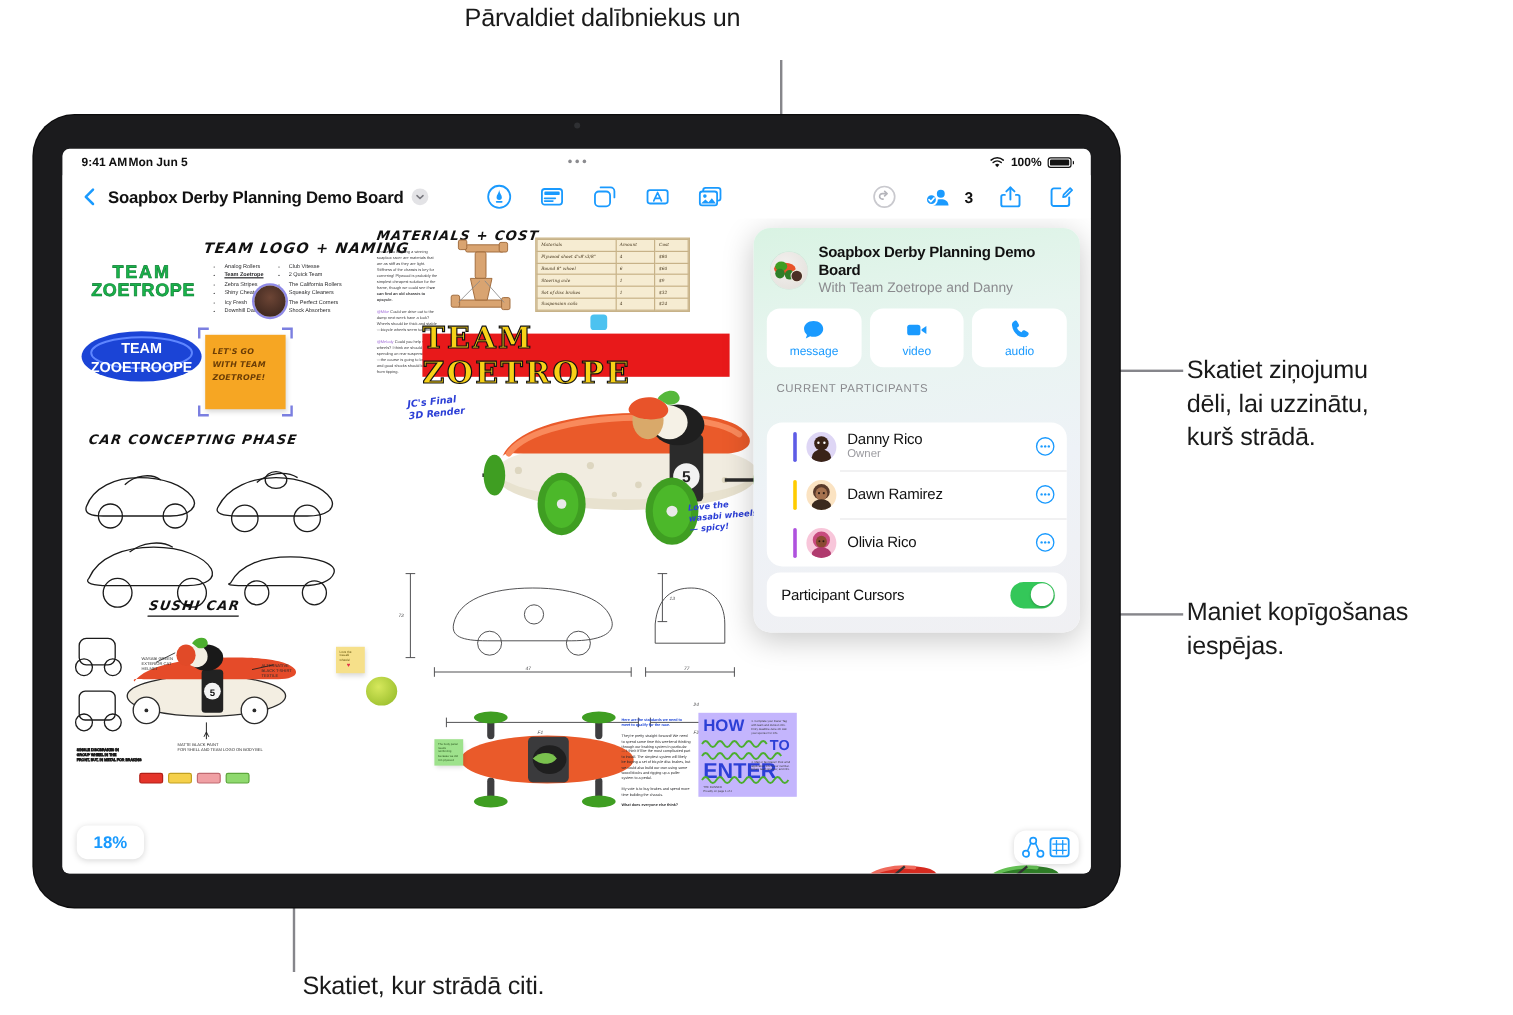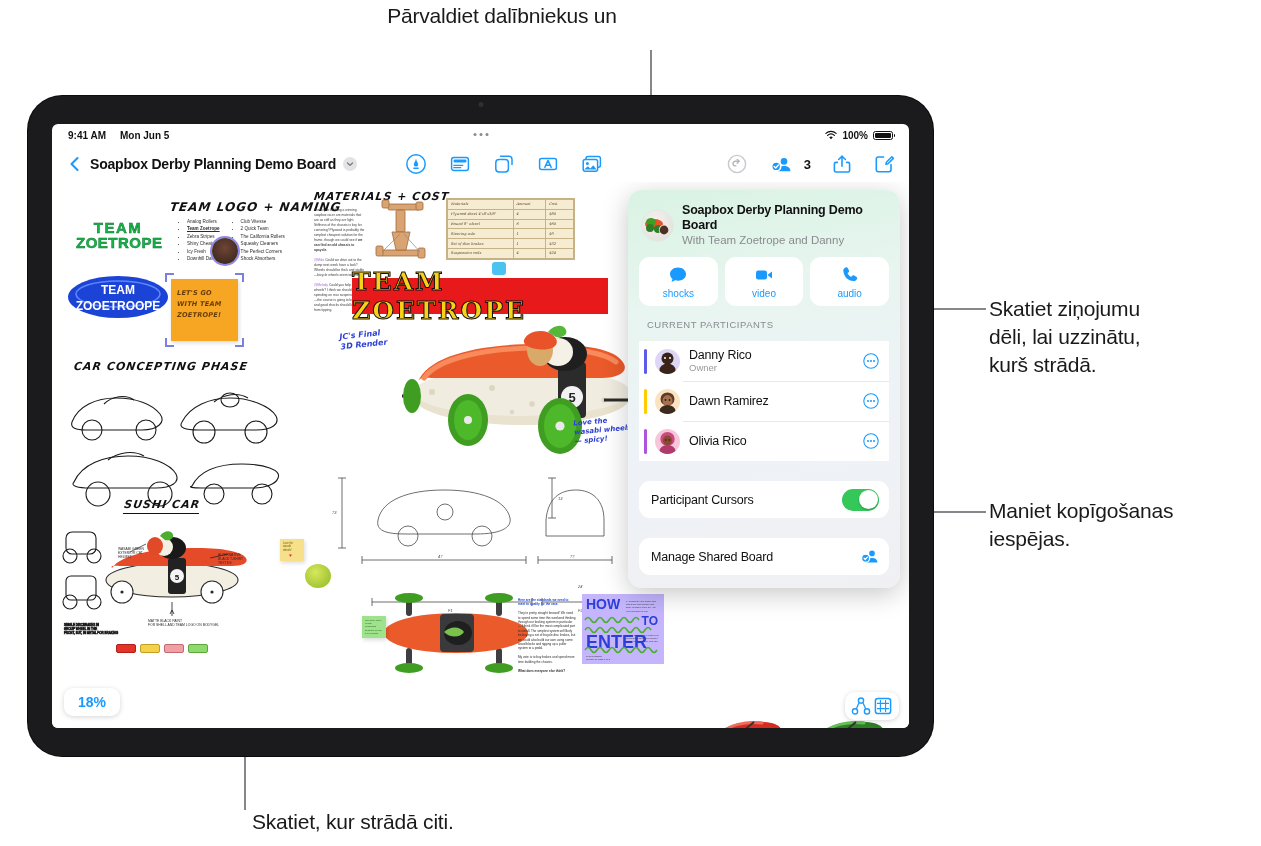--- a/index.html
+++ b/index.html
@@ -32,21 +32,21 @@
     position:absolute;left:24px;top:28px;right:24px;bottom:28px;
     background:#fff;border-radius:6px;overflow:hidden;
   }
 
   
   .statusbar{
     position:absolute;left:0;top:0;width:100%;height:22px;
     display:flex;align-items:center;padding:0 16px;box-sizing:border-box;
     font-size:10px;font-weight:bold;color:#111;
   }
-  .sb-left{display:flex;gap:14px;align-items:center;}
+  .sb-left{display:flex;gap:1px;align-items:center;}
   .sb-dots{position:absolute;left:50%;top:9px;transform:translateX(-50%);
      display:flex;gap:3px;}
   .sb-dots i{width:3px;height:3px;border-radius:50%;background:#8b8b8f;display:block;}
   .sb-right{margin-left:auto;display:flex;gap:5px;align-items:center;font-size:10px;}
   .wifi{width:12px;height:9px;position:relative;}
   .wifi svg{display:block;}
   .battery{width:20px;height:9px;border:1px solid #111;border-radius:2.5px;
     position:relative;box-sizing:border-box;padding:1px;}
   .battery:after{content:"";position:absolute;right:-3px;top:2.5px;width:1.5px;height:3px;
     background:#111;border-radius:0 1px 1px 0;}
@@ -99,33 +99,33 @@
      box-shadow:0 0 0 .5px rgba(0,0,0,.06);}
   .sh-name{font-size:12.5px;font-weight:bold;color:#111;letter-spacing:-.2px;line-height:15px;}
   .sh-sub{font-size:11.5px;color:#8a8a8e;line-height:14px;}
   .sh-actions{display:flex;gap:7px;margin-top:10px;}
   .sh-act{
     flex:1;background:#fff;border-radius:11px;height:49px;display:flex;
     flex-direction:column;align-items:center;justify-content:center;gap:3px;cursor:pointer;
   }
   .sh-act span{font-size:10px;color:#1a9afe;}
   .sh-sect{
-    font-size:9.5px;color:#8a8a8e;letter-spacing:.5px;margin:13px 0 11px 8px;
-  }
-  .plist{background:#fff;border-radius:1px;overflow:hidden;}
+    font-size:9.5px;color:#8a8a8e;letter-spacing:.5px;margin:13px 0 22px 8px;
+  }
+  .plist{background:#fff;border-radius:13px;overflow:hidden;padding-left:17px;}
   .prow{display:flex;align-items:center;height:40px;padding:0 10px 0 0;position:relative;cursor:pointer;}
   .prow+.prow:before{content:"";position:absolute;left:44px;right:0;top:0;height:1px;background:#e8e8ea;}
   .pbar{width:3px;height:25px;border-radius:2px;margin:0 8px 0 5px;flex:none;}
   .pav{width:25px;height:25px;border-radius:50%;flex:none;margin-right:9px;overflow:hidden;position:relative;}
   .pname{font-size:12.5px;color:#111;letter-spacing:-.2px;line-height:14px;}
   .prole{font-size:9.5px;color:#9a9a9f;line-height:12px;}
   .pmore{margin-left:auto;width:16px;height:16px;flex:none;}
   .rowcard{
     background:#fff;border-radius:11px;height:37px;display:flex;align-items:center;
-    padding:0 10px 0 12px;margin-top:20px;cursor:pointer;
+    padding:0 10px 0 12px;margin-top:5px;cursor:pointer;
   }
   .rowcard .lbl{font-size:12.5px;color:#111;letter-spacing:-.2px;}
   .toggle{
     margin-left:auto;width:37px;height:22px;border-radius:11px;background:#34c759;position:relative;
   }
   .toggle i{position:absolute;right:1.5px;top:1.5px;width:19px;height:19px;border-radius:50%;
     background:#fff;box-shadow:0 1px 2px rgba(0,0,0,.25);display:block;}
   .msb{margin-left:auto;width:19px;height:19px;}
 
   
@@ -676,21 +676,21 @@
             <div class="sh-name">Soapbox Derby Planning Demo Board</div>
             <div class="sh-sub">With Team Zoetrope and Danny</div>
           </div>
         </div>
 
         <div class="sh-actions">
           <div class="sh-act">
             <svg width="20" height="20" viewBox="0 0 20 20">
                 <path d="M10 2.6c4.6 0 8 2.9 8 6.6 0 3.6-3.4 6.5-8 6.5-1 0-2-.1-2.9-.4l-3.6 1.8 1-3A6.2 6.2 0 0 1 2 9.2c0-3.7 3.4-6.6 8-6.6z" fill="#1a9afe"></path>
               </svg>
-            <span>shocks</span>
+            <span>message</span>
           </div>
           <div class="sh-act">
             <svg width="20" height="20" viewBox="0 0 20 20">
                 <rect x="2" y="5.6" width="11" height="8.8" rx="2.2" fill="#1a9afe"></rect>
                 <path d="m14 9.4 4-2.8v6.8l-4-2.8z" fill="#1a9afe"></path>
               </svg>
             <span>video</span>
           </div>
           <div class="sh-act">
             <svg width="20" height="20" viewBox="0 0 20 20">
@@ -770,28 +770,17 @@
           </div>
         </div>
 
         <div class="rowcard">
           <span class="lbl">Participant Cursors</span>
           <span class="toggle">
               <i></i>
             </span>
         </div>
 
-        <div class="rowcard">
-          <span class="lbl">Manage Shared Board</span>
-          <span class="msb">
-            <svg width="19" height="19" viewBox="0 0 19 19">
-                <circle cx="12" cy="6.4" r="2.8" fill="#1a9afe"></circle>
-                <path d="M6.6 15.4c0-3 2.4-4.4 5.4-4.4s5.4 1.4 5.4 4.4z" fill="#1a9afe"></path>
-                <circle cx="5.6" cy="11.2" r="4" fill="#1a9afe" stroke="#fff" stroke-width="1.3"></circle>
-                <path d="m4 11.2 1.2 1.3 2.2-2.4" stroke="#fff" stroke-width="1.2" fill="none" stroke-linecap="round" stroke-linejoin="round"></path>
-              </svg>
-          </span>
-        </div>
       </div>
 
     </div>
   </div>
 </div>
 
 </body></html>

